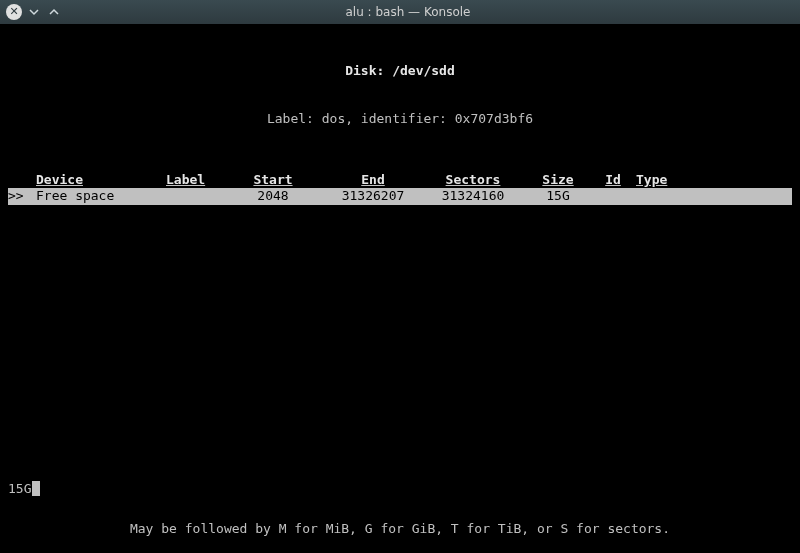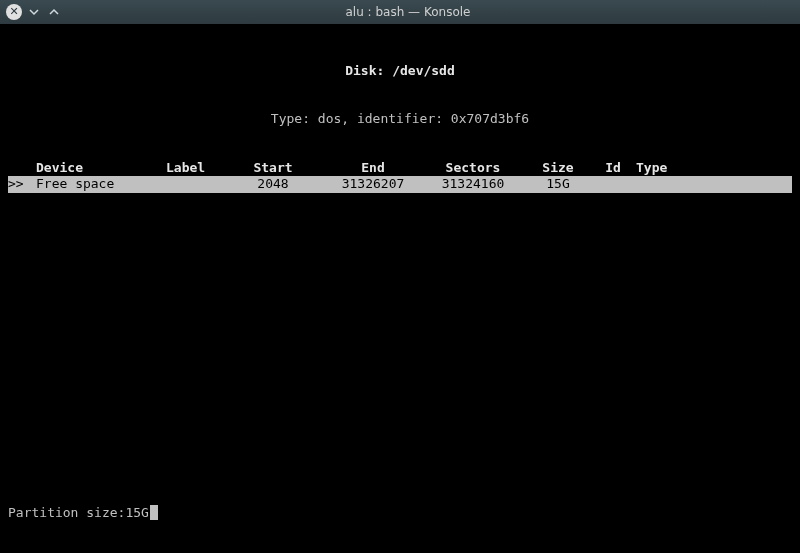--- a/index.html
+++ b/index.html
@@ -61,21 +61,22 @@
       display: flex;
       flex-direction: column;
       line-height: 1.25;
     }
     .header-block {
       text-align: center;
       white-space: pre;
     }
     .header-block .bold { font-weight: bold; color: #e6e6e6; }
     .table {
-      margin-top: 0;
+      margin-top: 12px;
+      text-decoration: underline;
     }
     .row {
       display: grid;
       grid-template-columns: 28px 130px 60px 100px 100px 100px 70px 40px 80px;
       white-space: pre;
     }
     .row .r { text-align: center; padding-right: 6px; }
     .th { font-weight: bold; color: #e6e6e6; }
     .selected {
       background: #c0c0c0;
@@ -117,21 +118,21 @@
           <path d="M2 8 L6 4 L10 8" stroke="#cfd8dc" stroke-width="1.5" fill="none"></path>
         </svg>
     </span>
   </div>
   <div class="titlebar-title">alu : bash — Konsole</div>
 </div>
 
 <div class="terminal">
   <div class="header-block">
     <div class="bold">Disk: /dev/sdd</div>
-    <div>Type: dos, identifier: 0x707d3bf6</div>
+    <div>Label: dos, identifier: 0x707d3bf6</div>
   </div>
 
   <div class="table">
     <div class="row th">
       <span></span>
       <span>Device</span>
       <span>Label</span>
       <span class="r">Start</span>
       <span class="r">End</span>
       <span class="r">Sectors</span>
@@ -148,18 +149,18 @@
       <span class="r">31324160</span>
       <span class="r">15G</span>
       <span class="r"></span>
       <span></span>
     </div>
   </div>
 
   <div class="spacer"></div>
 
   <div class="prompt-line">
-    <span>Partition size: </span>
       <span>15G</span>
       <span class="cursor"></span>
   </div>
 
+  <div class="footer-hint">May be followed by M for MiB, G for GiB, T for TiB, or S for sectors.</div>
 </div>
 
 </body></html>

